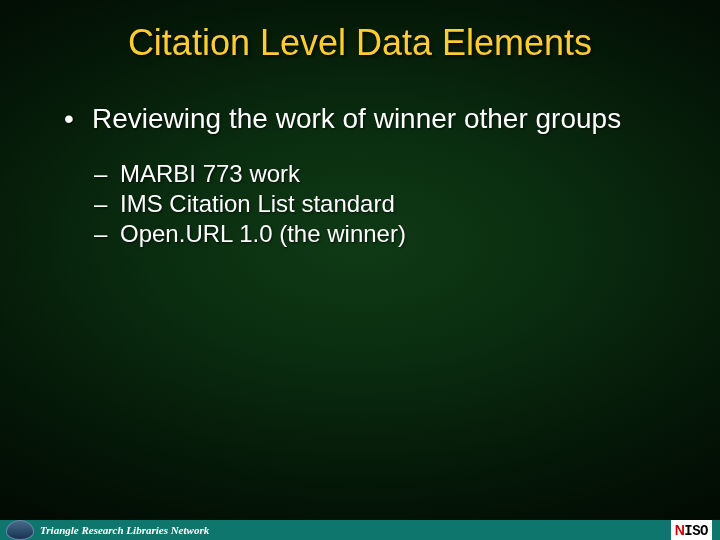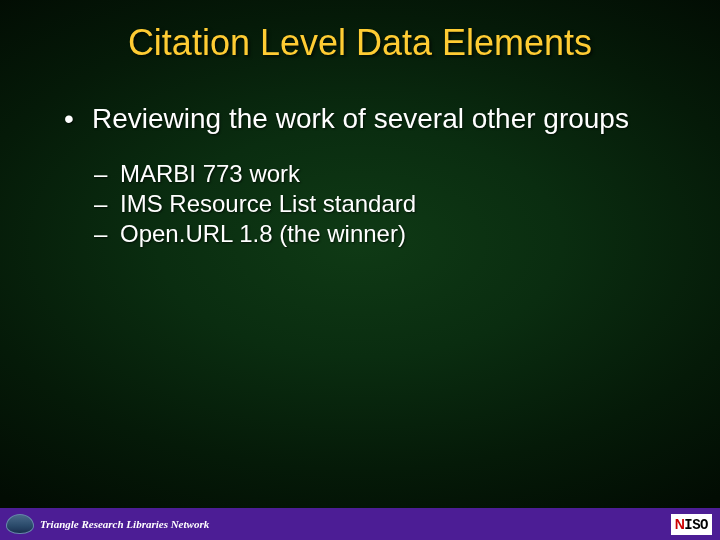--- a/index.html
+++ b/index.html
@@ -61,22 +61,22 @@
     content: "–";
     position: absolute;
     left: 0;
     top: 0;
   }
   .footer {
     position: absolute;
     bottom: 0;
     left: 0;
     right: 0;
-    height: 32px;
-    background: #4c1d95;
+    height: 20px;
+    background: #0f766e;
     display: flex;
     align-items: center;
     justify-content: space-between;
     padding: 0 8px 0 6px;
   }
   .footer-left {
     display: flex;
     align-items: center;
     gap: 6px;
   }
@@ -111,25 +111,25 @@
 </head>
 <body>
 
 <div class="slide">
 
   <h1 class="title">Citation Level Data Elements</h1>
 
   <div class="content">
     <ul class="level1">
       <li>
-        <span>Reviewing the work of several other groups</span>
+        <span>Reviewing the work of winner other groups</span>
         <ul class="level2">
           <li>MARBI 773 work</li>
-          <li>IMS Resource List standard</li>
-          <li>Open.URL 1.8  (the winner)</li>
+          <li>IMS Citation List standard</li>
+          <li>Open.URL 1.0  (the winner)</li>
         </ul>
       </li>
     </ul>
   </div>
 
   <div class="footer">
     <div class="footer-left">
       <div class="trln-logo"></div>
       <span class="trln-text">Triangle Research Libraries Network</span>
     </div>

